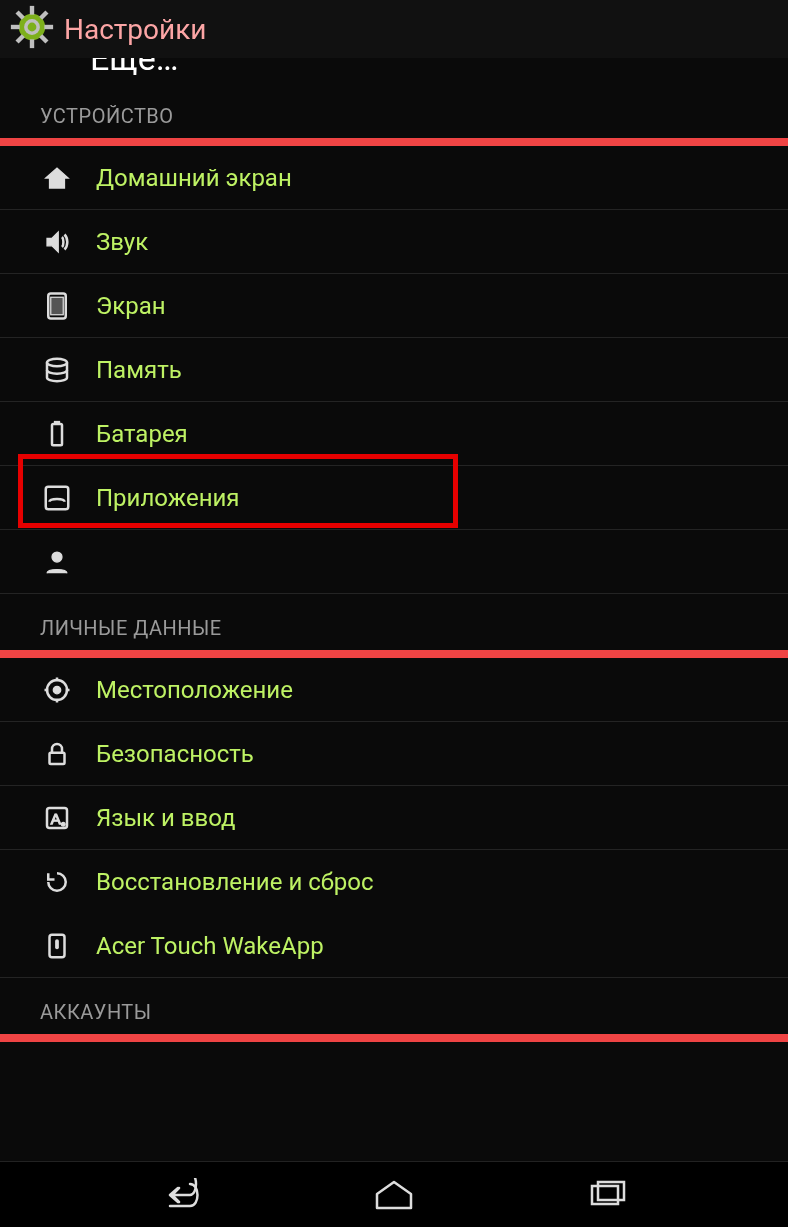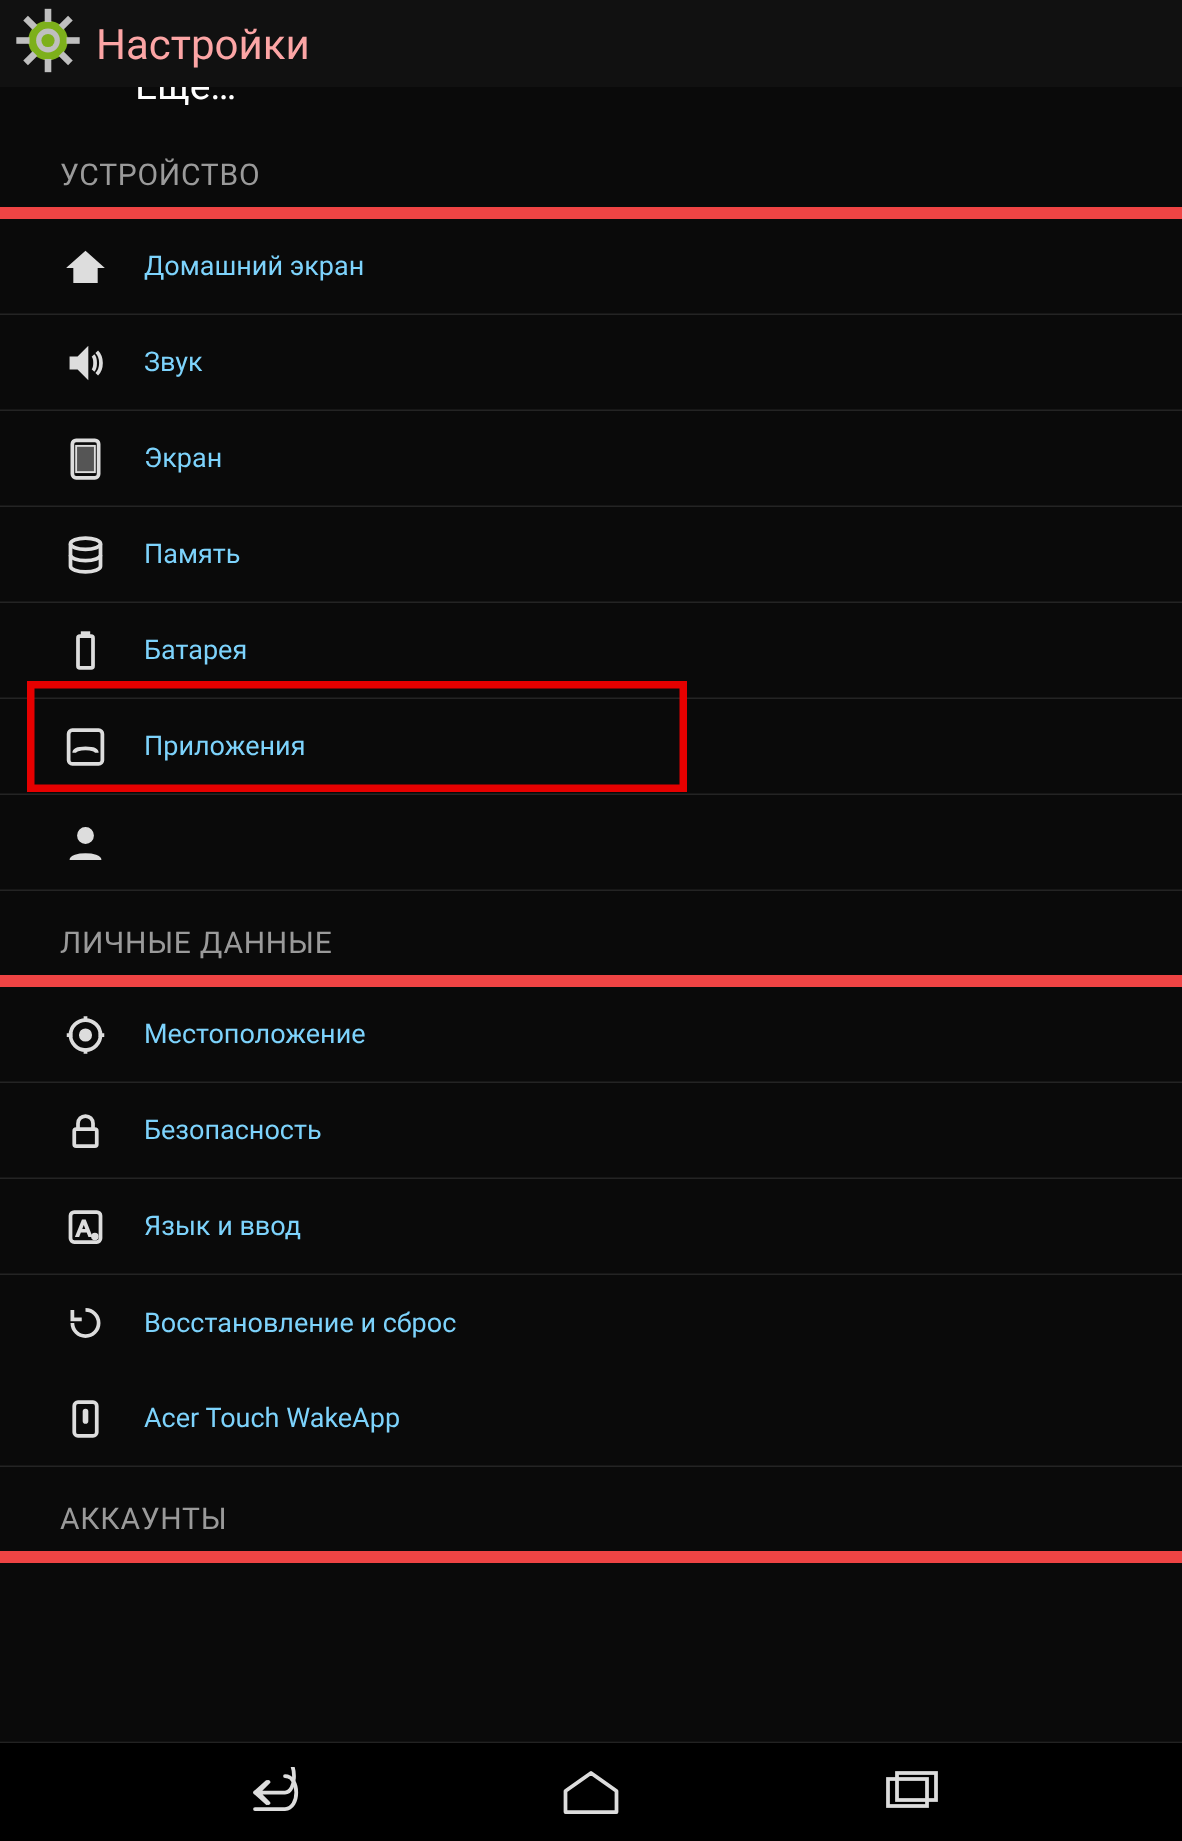--- a/index.html
+++ b/index.html
@@ -30,21 +30,21 @@
     bottom: 66px;
     left: 0; right: 0;
     overflow: hidden;
     background: #0a0a0a;
   }
   .cutoff-row {
     height: 24px;
     border-top: 0;
     padding-left: 90px;
     color: #fff;
-    font-size: 26px;
+    font-size: 34px;
     line-height: 0;
     overflow: hidden;
   }
   .section-header {
     padding: 22px 0 10px 40px;
     font-size: 20px;
     color: #9a9a9a;
     letter-spacing: 0.5px;
     border-bottom: 8px solid #ef4444;
   }
@@ -60,21 +60,21 @@
   .row-icon {
     width: 34px;
     height: 34px;
     margin-right: 22px;
     flex: 0 0 auto;
     display: flex;
     align-items: center;
     justify-content: center;
   }
   .row-icon svg { width: 30px; height: 30px; fill: #ddd; stroke: #ddd; }
-  .row-label { font-size: 18px; color: #7dd3fc; }
+  .row-label { font-size: 24px; color: #bef264; }
   .highlight-box {
     position: absolute;
     border: 5px solid #e60000;
     pointer-events: none;
   }
 
   
   .navbar {
     position: absolute;
     left: 0; right: 0; bottom: 0;

